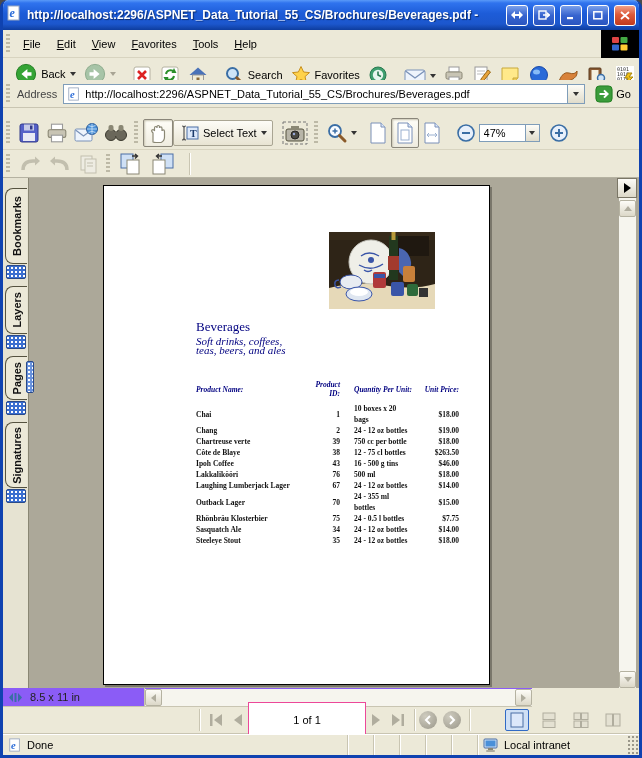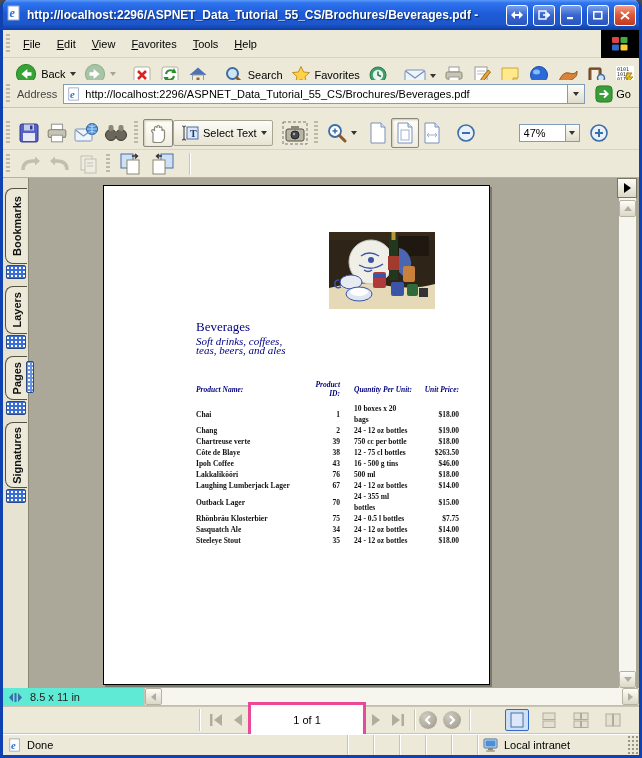--- a/index.html
+++ b/index.html
@@ -47,21 +47,21 @@
   .pdfbar1{position:absolute;left:0;top:116px;width:636px;height:34px;background:#ece9d8;
     display:flex;align-items:center;border-bottom:1px solid #d8d4c0;font-size:11px;}
   .pdfbar2{position:absolute;left:0;top:150px;width:636px;height:28px;background:#ece9d8;
     display:flex;align-items:center;border-bottom:1px solid #b5b2a1;}
   .abtn{display:flex;align-items:center;justify-content:center;padding:2px 3px;border-radius:2px;}
   .abtn.pressed{background:linear-gradient(180deg,#fffef8,#efece0);border:1px solid #8a867a;
     box-shadow:inset 1px 1px 2px #c9c5b2;}
   .compound{display:flex;align-items:center;gap:4px;border:1px solid #a9a593;border-radius:2px;
     background:linear-gradient(180deg,#fdfcf7,#e8e4d3);padding:2px 5px;height:26px;}
   .zoomfield{width:46px;height:18px;border:1px solid #7f9db9;border-right:none;font-size:11px;
-    padding-left:4px;font-family:"Liberation Sans",sans-serif;margin-left:40px;}
+    padding-left:4px;font-family:"Liberation Sans",sans-serif;}
   .zoomdrop{width:15px;height:18px;border:1px solid #7f9db9;background:linear-gradient(180deg,#fdfcf7,#e0dccb);
     display:flex;align-items:center;justify-content:center;}
   
   .main{position:absolute;left:0;top:178px;width:636px;height:510px;background:#aca899;}
   .tabstrip{position:absolute;left:0;top:0;width:26px;height:100%;background:#e6e3d2;
     border-right:1px solid #8a8774;}
   .vtab{position:absolute;left:2px;width:22px;background:#ece9d8;border:1px solid #55523f;
     border-right:none;border-radius:8px 0 0 8px;display:flex;align-items:center;justify-content:center;}
   .vtab span{writing-mode:vertical-rl;transform:rotate(180deg);font-size:11px;font-weight:bold;color:#111;}
   .tabgrip{position:absolute;left:3px;width:20px;height:14px;border:1px solid #2a4a8a;border-radius:2px;
@@ -85,29 +85,29 @@
   .vscroll{position:absolute;right:3px;top:0;width:17px;height:100%;background:#f6f5ee;}
   .sbtn{width:17px;height:17px;background:linear-gradient(180deg,#fdfcf7,#dcd8c8);
     border:1px solid #b5b2a1;border-radius:2px;display:flex;align-items:center;justify-content:center;}
   .panebtn{width:20px;height:20px;background:linear-gradient(180deg,#fdfcf7,#dcd8c8);
     border:1px solid #7a7666;display:flex;align-items:center;justify-content:center;}
   .tri-up{width:0;height:0;border-left:4px solid transparent;border-right:4px solid transparent;border-bottom:5px solid #b0ad9e;}
   .tri-dn{width:0;height:0;border-left:4px solid transparent;border-right:4px solid transparent;border-top:5px solid #b0ad9e;}
   .tri-l{width:0;height:0;border-top:4px solid transparent;border-bottom:4px solid transparent;border-right:5px solid #b0ad9e;}
   .tri-r{width:0;height:0;border-top:4px solid transparent;border-bottom:4px solid transparent;border-left:5px solid #b0ad9e;}
   
-  .hrow{position:absolute;left:0;top:688px;width:636px;height:19px;background:#5eead4;display:flex;align-items:flex-start;
+  .hrow{position:absolute;left:0;top:688px;width:529px;height:19px;background:#8b5cf6;display:flex;align-items:flex-end;
     border-bottom:1px solid #c9c5b2;}
   .sizecell{width:142px;height:100%;display:flex;align-items:center;gap:8px;padding-left:6px;
     border-right:1px solid #c9c5b2;font-size:11px;color:#222;}
   .htrack{flex:1;height:17px;background:#f6f5ee;display:flex;justify-content:space-between;align-items:center;}
   
   .navbar{position:absolute;left:0;top:707px;width:636px;height:27px;background:#ece9d8;
     display:flex;align-items:center;border-bottom:1px solid #c9c5b2;}
-  .navbar .pagebox{width:118px;height:36px;border:3px solid #ec4899;text-align:center;font-size:11px;
+  .navbar .pagebox{width:118px;height:36px;border:1px solid #ec4899;text-align:center;font-size:11px;
     font-family:"Liberation Sans",sans-serif;background:#fff;}
   .layoutbtn{width:24px;height:22px;display:flex;align-items:center;justify-content:center;border-radius:2px;}
   .layoutbtn.active{background:#cfe0f5;border:1px solid #316ac5;}
   .circbtn{width:18px;height:18px;border-radius:50%;background:radial-gradient(circle at 35% 30%,#cfccbf,#9a978a);
     display:flex;align-items:center;justify-content:center;color:#fff;font-size:10px;}
   
   .statusbar{position:absolute;left:0;top:734px;width:636px;height:21px;background:#ece9d8;
     display:flex;align-items:center;font-size:11px;border-top:1px solid #fff;}
   .statusbar .cell{height:100%;display:flex;align-items:center;border-left:1px solid #c9c5b2;
     box-shadow:inset 1px 0 0 #fff;}

